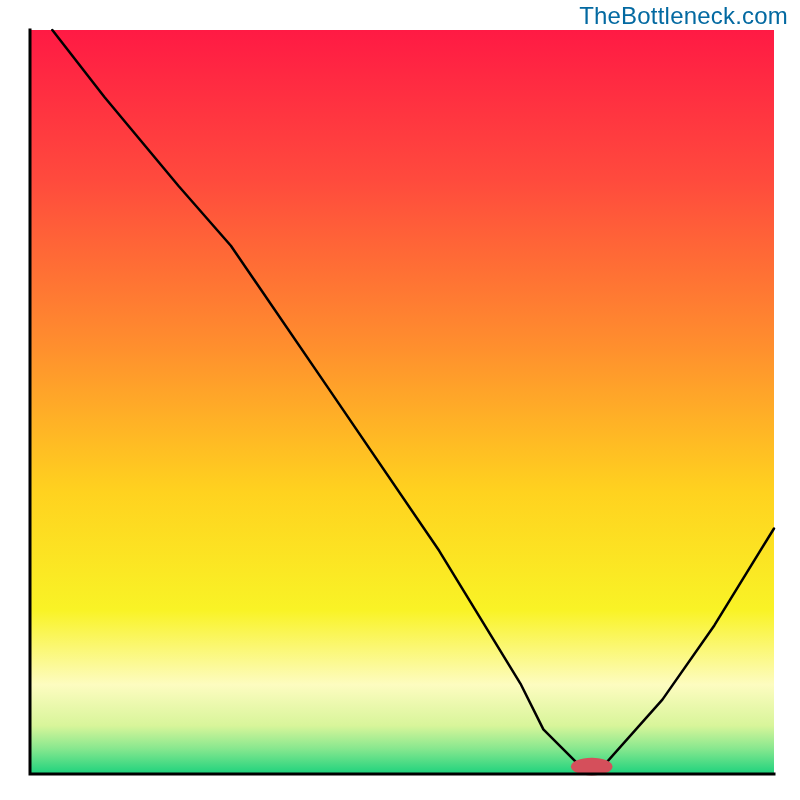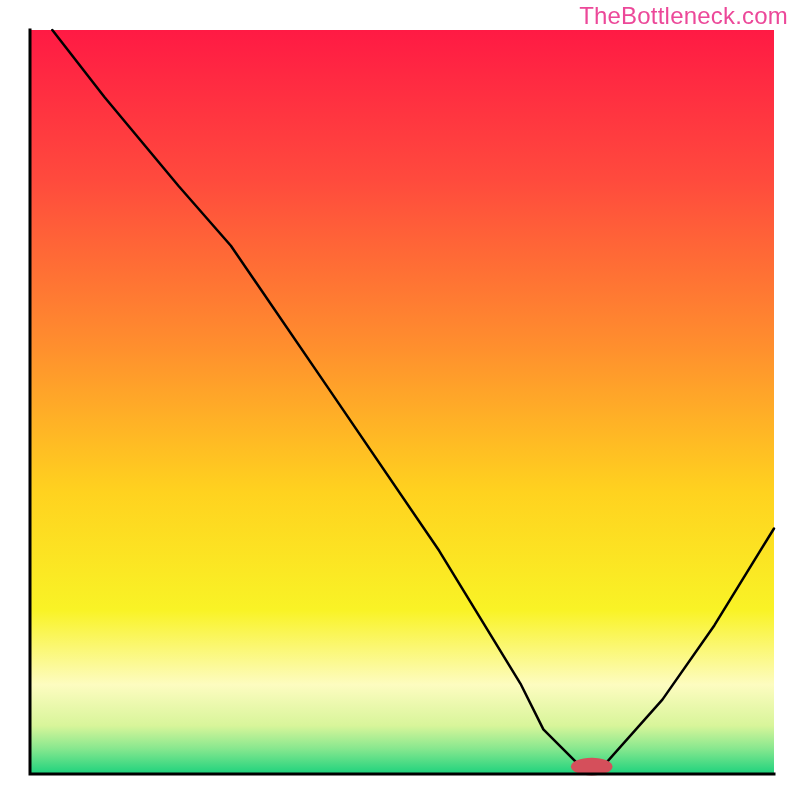--- a/index.html
+++ b/index.html
@@ -14,21 +14,21 @@
     position: relative;
     width: 800px;
     height: 800px;
   }
   .watermark {
     position: absolute;
     top: 2px;
     right: 12px;
     font-size: 24px;
     font-weight: 500;
-    color: #ec4899;
+    color: #0369a1;
     letter-spacing: 0.2px;
   }
   svg {
     display: block;
   }
 </style>
 </head>
 <body>
 <div class="container">
 

